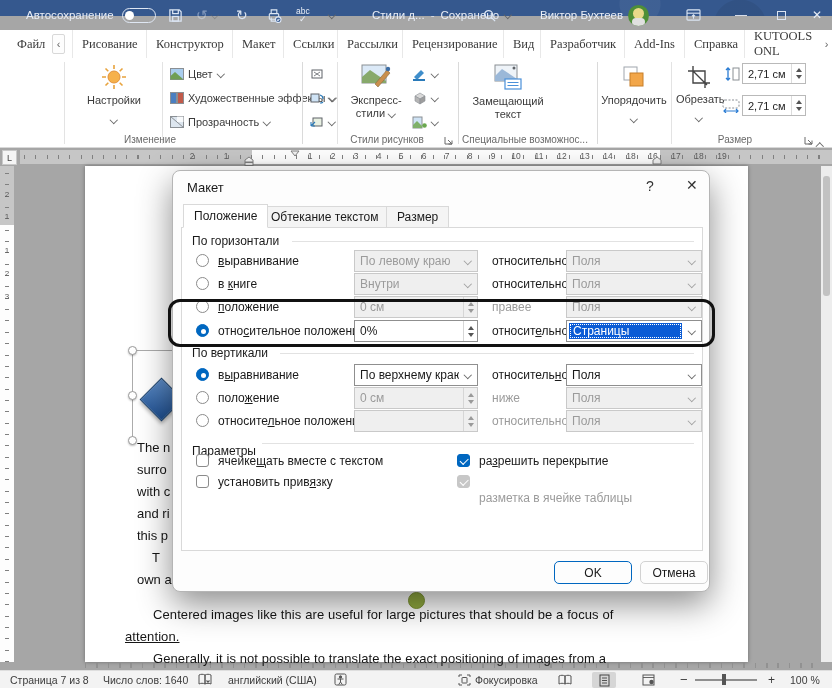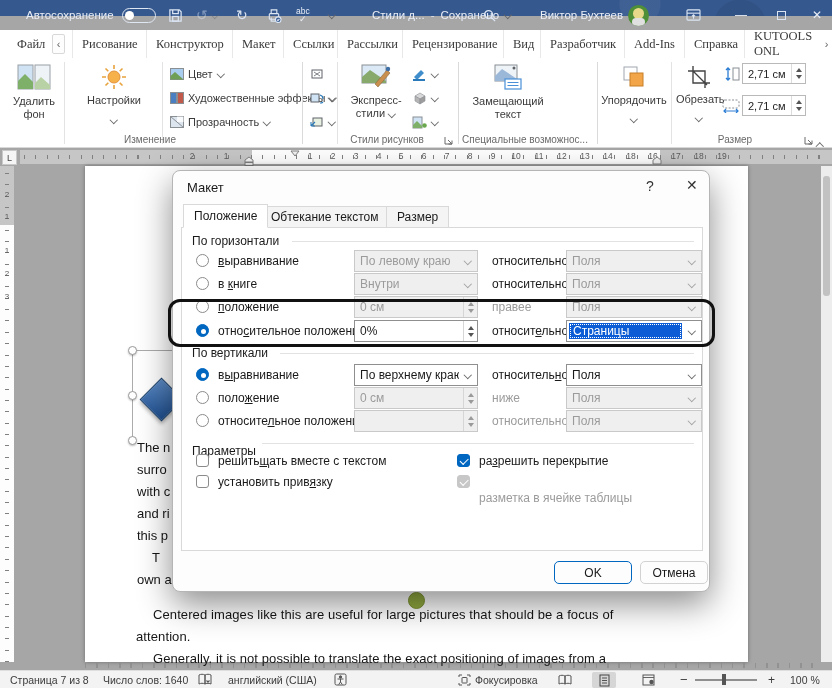--- a/index.html
+++ b/index.html
@@ -189,29 +189,20 @@
     <div class="rtab" style="left:503px;">Вид</div>
     <div class="rtab" style="left:540px;">Разработчик</div>
     <div class="rtab" style="left:624px;">Add-Ins</div>
     <div class="rtab" style="left:684px;">Справка</div>
     <div class="rtab" style="left:744px;">KUTOOLS ONL</div>
     <div class="tab-scroll" style="left:820px;border:none;background:transparent;">›</div>
   </div>
 
   <div id="ribbon" class="abs">
 
-    <div class="abs" style="left:8px;top:4px;width:52px;height:72px;text-align:center;">
-      <svg width="34" height="27" viewBox="0 0 34 27" style="margin-top:2px;">
-          <rect x="1" y="1" width="15" height="24" fill="#cfe3f5" stroke="#9aa0a6"></rect>
-          <path d="M1 17 L8 10 L16 18 L16 25 L1 25 Z" fill="#7fb069"></path>
-          <rect x="18" y="1" width="15" height="24" fill="#eef3f8" stroke="#9aa0a6"></rect>
-          <path d="M18 19 L24 13 L33 21 L33 25 L18 25 Z" fill="#b9d2a5"></path>
-        </svg>
-      <div class="rb-label"><span>Удалить</span><br><span>фон</span></div>
-    </div>
     <div class="vdiv" style="left:64px;"></div>
     <div class="abs" style="left:70px;top:4px;width:88px;height:72px;text-align:center;">
       <svg width="26" height="26" viewBox="0 0 26 26" style="margin-top:2px;">
         <circle cx="13" cy="13" r="6" fill="#f6b14b" stroke="#e2923a"></circle>
         <g stroke="#e8a33d" stroke-width="1.6">
             <path d="M13 1v4M13 21v4M1 13h4M21 13h4M4.5 4.5l2.8 2.8M18.7 18.7l2.8 2.8M21.5 4.5l-2.8 2.8M7.3 18.7l-2.8 2.8"></path>
           </g>
       </svg>
       <div class="rb-label"><span>Настройки</span></div>
       <div style="margin-top:2px;"><span class="chev"></span></div>
@@ -426,21 +417,21 @@
       <div>The n</div>
       <div>surro</div>
       <div>with c</div>
       <div>and ri</div>
       <div>this p</div>
       <div style="padding-left:15px;">T</div>
       <div>own a</div>
     </div>
     <div id="green-handle"></div>
     <div class="doc-text" style="left:68px;top:441px;">Centered images like this are useful for large pictures that should be a focus of</div>
-    <div class="doc-text" style="left:51px;top:463px;">attention.</div>
+    <div class="doc-text" style="left:40px;top:463px;text-decoration:underline;">attention.</div>
     <div class="doc-text" style="left:68px;top:485px;">Generally, it is not possible to translate the exact positioning of images from a</div>
     <div class="botticks"></div>
   </div>
 
   <div id="scrollbar" class="abs">
     <div id="scroll-thumb"></div>
   </div>
 
   <div id="dialog" class="abs">
     <div class="abs" style="left:14px;top:9px;font-size:13px;">Макет</div>
@@ -588,21 +579,21 @@
               <span class="chev"></span>
             </span>
           </div>
       </div>
 
       <div class="sect-title" style="left:10px;top:204px;margin-top:12px;">Параметры</div>
       <div class="sect-line" style="left:80px;top:215px;"></div>
 
       <div class="drow" style="top:224px;">
         <span class="cb" style="left:14px;"></span>
-        <span class="cblabel" style="left:36px;"><span>решить</span><span class="u">щ</span><span>ать вместе с текстом</span></span>
+        <span class="cblabel" style="left:36px;"><span>ячейке</span><span class="u">щ</span><span>ать вместе с текстом</span></span>
         <span class="cb on" style="left:275px;"></span>
         <span class="cblabel" style="left:297px;"><span>ра</span><span class="u">з</span><span>решить перекрытие</span></span>
       </div>
       <div class="drow" style="top:245px;">
         <span class="cb" style="left:14px;"></span>
         <span class="cblabel" style="left:36px;"><span>установить прив</span><span class="u">я</span><span>зку</span></span>
         <span class="cb on dis" style="left:275px;"></span>
         <span class="cblabel dimtext" style="left:297px;margin-top:16px;"><span>разметка в ячейке таблицы</span><span class="u"></span><span></span></span>
       </div>
     </div>

